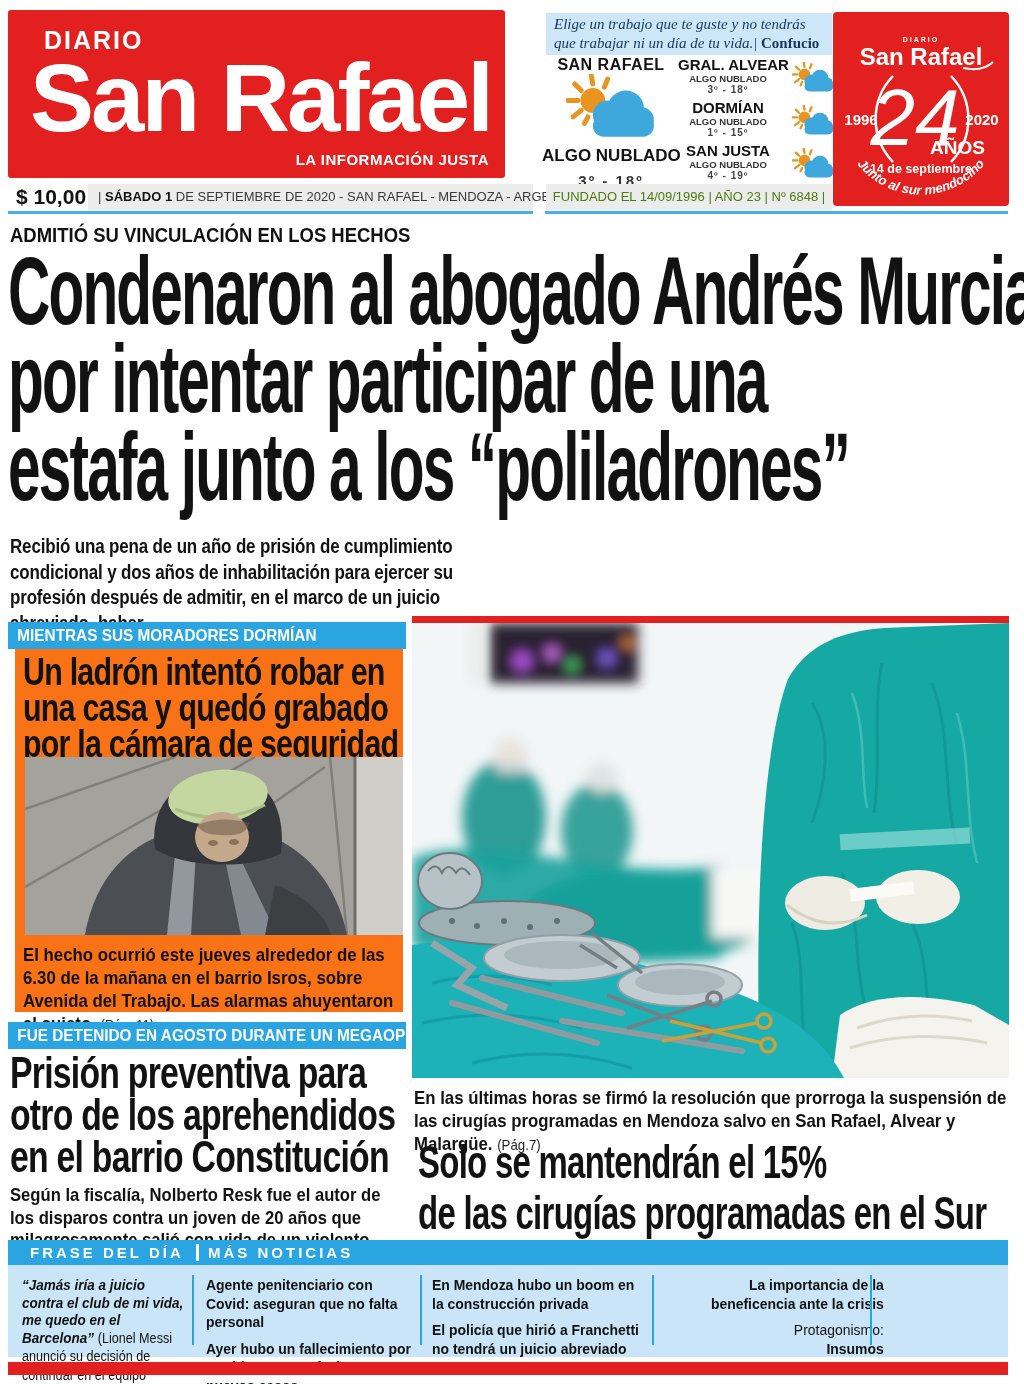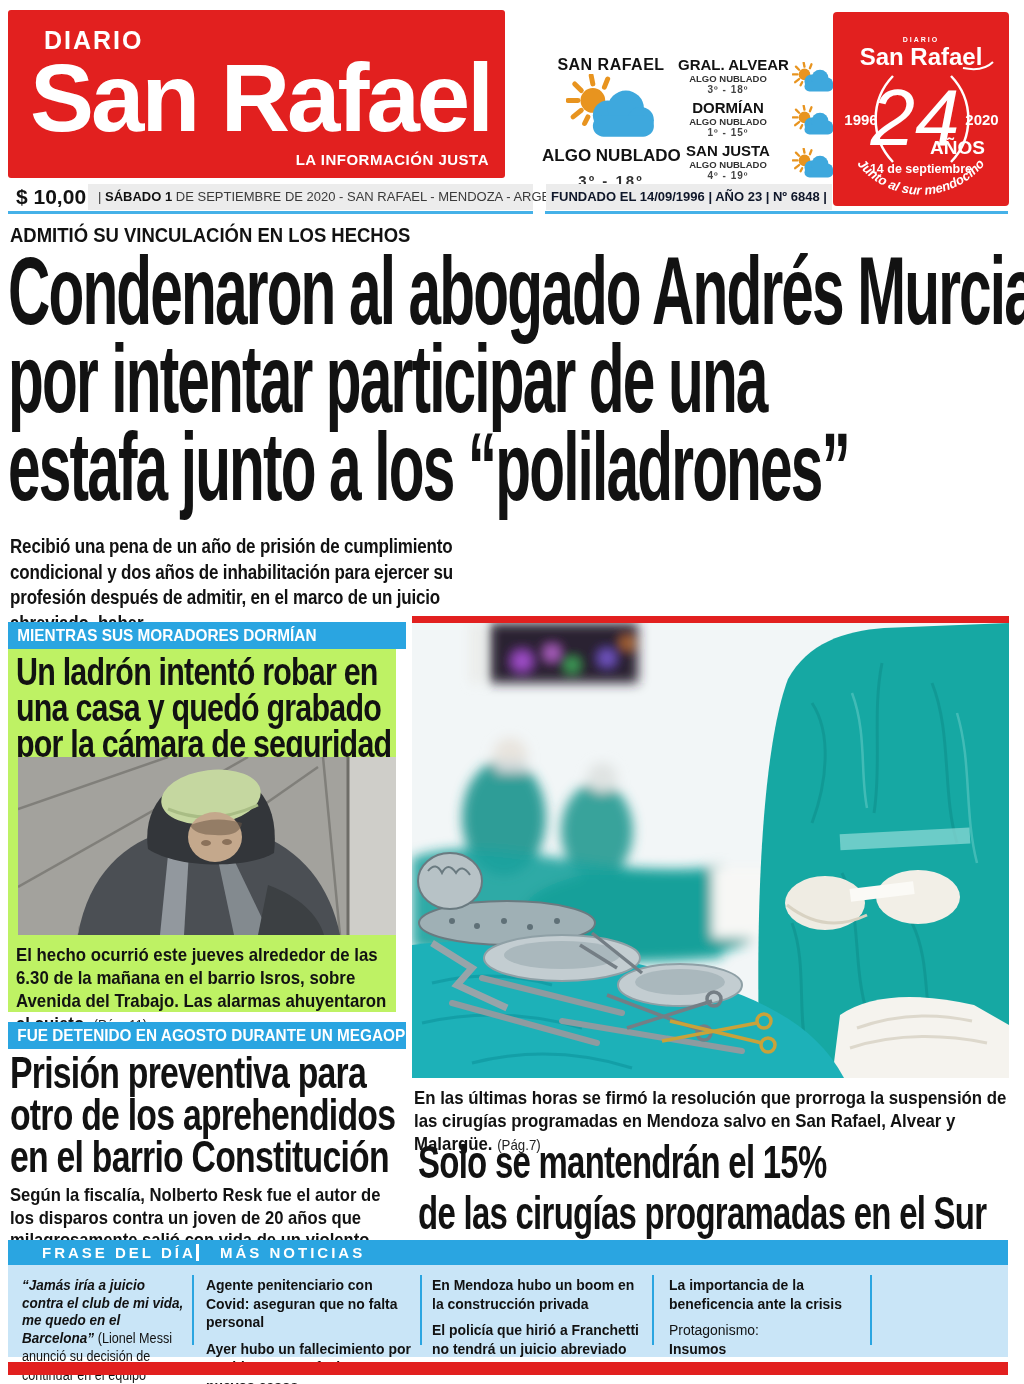--- a/index.html
+++ b/index.html
@@ -10,21 +10,21 @@
   .masthead{position:absolute;left:8px;top:10px;width:497px;height:168px;background:#e2201f;border-radius:3px;}
   .mh-diario{position:absolute;left:36px;top:16px;color:#fff;font-weight:bold;font-size:25px;letter-spacing:2px;}
   .mh-title{position:absolute;left:22px;top:40px;color:#fff;font-weight:bold;font-size:96px;letter-spacing:-3px;line-height:96px;white-space:nowrap;}
   .mh-tagline{position:absolute;right:16px;bottom:10px;color:#fff;font-weight:bold;font-size:15px;letter-spacing:.5px;}
 
   .price{position:absolute;left:16px;top:185px;font-size:21px;font-weight:bold;}
   .date-bar{position:absolute;left:88px;top:184px;width:445px;height:26px;background:#ececec;
             font-size:13px;line-height:26px;color:#3a3a3a;padding-left:10px;box-sizing:border-box;white-space:nowrap;}
   .date-bar b{color:#111;}
   .founded-bar{position:absolute;left:546px;top:184px;width:286px;height:26px;background:#ececec;
-            font-size:13px;line-height:26px;color:#0f172a;text-align:center;white-space:nowrap;font-weight:bold;}
+            font-size:13px;line-height:26px;color:#4d7c0f;text-align:center;white-space:nowrap;}
   .rule{position:absolute;top:211px;height:3px;background:#45b1e8;}
   .rule1{left:8px;width:525px;}
   .rule2{left:545px;width:463px;}
 
   
   .quote-box{position:absolute;left:546px;top:13px;width:286px;height:42px;background:#cde7f8;
              font-family:"Liberation Serif",serif;font-style:italic;font-size:15px;line-height:19px;
              color:#14365f;padding:2px 8px;box-sizing:border-box;}
   .quote-box b{font-style:normal;}
   .weather-main{position:absolute;left:542px;top:56px;width:138px;text-align:center;}
@@ -55,21 +55,21 @@
   .lede2{left:522px;width:492px;}
   .pg{font-weight:normal;font-size:15px;color:#222;}
 
   
   .kbar{position:absolute;left:8px;width:398px;height:27px;background:#2aa5e1;color:#fff;
         font-weight:bold;font-size:16.5px;line-height:27px;overflow:hidden;}
   .kbar span{display:inline-block;padding-left:10px;white-space:nowrap;transform:scaleX(.93);transform-origin:0 0;}
 
   
   .rob-kicker{top:622px;}
-  .rob-panel{position:absolute;left:8px;top:649px;width:388px;height:363px;background:#bef264;}
+  .rob-panel{position:absolute;left:15px;top:649px;width:388px;height:363px;background:#f97316;}
   .rob-headline{position:absolute;left:8px;top:5px;}
   .rob-headline .hl{font-size:39px;line-height:36px;letter-spacing:-1px;transform:scaleX(.78);}
   .rob-photo{position:absolute;left:10px;top:108px;width:378px;height:178px;}
   .rob-caption{position:absolute;left:8px;top:294px;width:382px;font-size:19px;font-weight:bold;line-height:23px;}
   .rob-caption .inner{width:113%;transform:scaleX(.885);transform-origin:0 0;}
 
   
   .det-kicker{top:1022px;}
   .det-headline{position:absolute;left:10px;top:1052px;}
   .det-headline .hl{font-size:45px;line-height:42px;letter-spacing:-1px;transform:scaleX(.75);}
@@ -79,32 +79,32 @@
   
   .red-strip{position:absolute;left:412px;top:616px;width:597px;height:7px;background:#e2201f;}
   .surg-photo{position:absolute;left:412px;top:623px;width:597px;height:455px;}
   .surg-caption{position:absolute;left:414px;top:1086px;width:598px;font-size:19px;font-weight:bold;line-height:23px;}
   .surg-caption .inner{width:113%;transform:scaleX(.885);transform-origin:0 0;}
   .surg-headline{position:absolute;left:418px;top:1136px;}
   .surg-headline .hl{font-size:47px;line-height:51px;letter-spacing:-1px;transform:scaleX(.70);}
 
   
   .foot-bar{position:absolute;left:8px;top:1240px;width:1000px;height:25px;background:#2aa5e1;color:#fff;}
-  .foot-label{position:absolute;top:0;font-size:15px;font-weight:bold;line-height:25px;letter-spacing:3px;white-space:nowrap;margin-left:12px;}
+  .foot-label{position:absolute;top:0;font-size:15px;font-weight:bold;line-height:25px;letter-spacing:3px;white-space:nowrap;}
   .fl-frase{left:22px;}
   .fl-mas{left:200px;}
   .foot-bar-div{position:absolute;left:188px;top:4px;width:3px;height:17px;background:#fff;}
   .foot-panel{position:absolute;left:8px;top:1265px;width:1000px;height:92px;background:#c9e5f7;}
   .fcol{position:absolute;top:11px;font-size:15.5px;font-weight:bold;line-height:18.5px;}
   .fcol .inner{width:111%;transform:scaleX(.9);transform-origin:0 0;}
   .fc1{left:14px;width:165px;font-size:15px;line-height:17.5px;}
   .fc1 .attr{font-weight:normal;font-size:14px;}
   .fc2{left:198px;width:206px;}
   .fc3{left:424px;width:212px;}
-  .fc4{left:661px;width:196px;}
+  .fc4{left:680px;width:196px;text-align:right;}
   .fc5{left:874px;width:126px;}
   .fitem{margin:0 0 8px 0;}
   .flabel{font-weight:normal;}
   .fdiv{position:absolute;top:10px;width:2px;height:70px;background:#2aa5e1;}
   .foot-red{position:absolute;left:8px;top:1362px;width:1000px;height:13px;background:#e2201f;}
 
   svg text{font-family:"Liberation Sans",sans-serif;}
 </style>
 </head>
 <body>
@@ -132,20 +132,24 @@
       </g>
     </defs>
   </svg>
 
   <div class="masthead">
     <div class="mh-diario">DIARIO</div>
     <div class="mh-title">San Rafael</div>
     <div class="mh-tagline">LA INFORMACIÓN JUSTA</div>
   </div>
 
+  <div class="quote-box">
+    <span>Elige un trabajo que te guste y no tendrás que trabajar ni un día de tu vida.|</span>
+    <b>Confucio</b>
+  </div>
 
   <div class="weather-main">
     <div class="wm-city">SAN RAFAEL</div>
     <svg width="90" height="66" viewBox="0 0 52 40">
         <use href="#suncloud"></use>
       </svg>
     <div class="wm-cond">ALGO NUBLADO</div>
     <div class="wm-range">3º   -   18º</div>
   </div>
 

